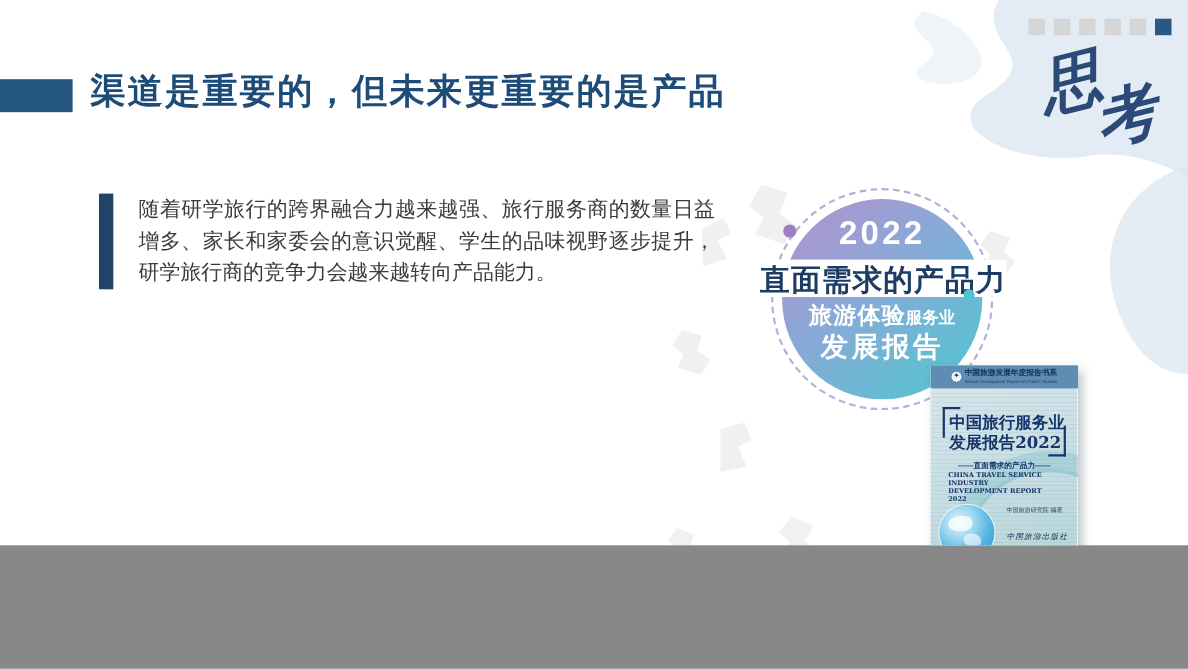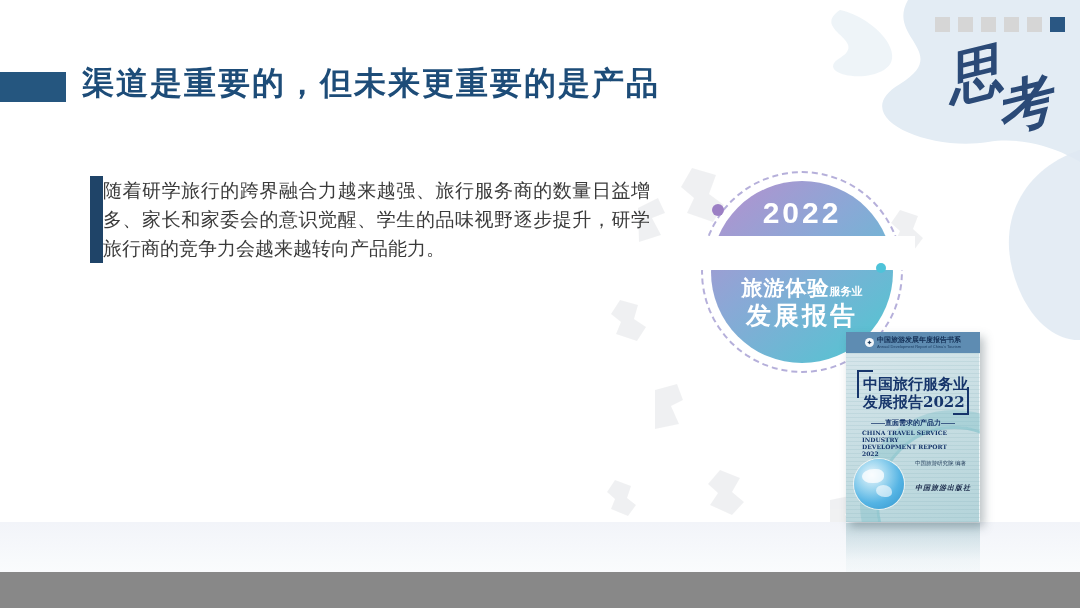--- a/index.html
+++ b/index.html
@@ -1,18 +1,18 @@
 <!DOCTYPE html>
 <html><head>
 <meta charset="utf-8">
 <style>
   * { margin:0; padding:0; box-sizing:border-box; }
   body { background:#888; font-family:"Liberation Sans", sans-serif; }
   .slide {
-    position:relative; width:1080px; height:572px; margin:0 auto;
+    position:relative; width:1080px; height:496px; margin:0 auto;
     background:#ffffff; overflow:hidden;
   }
   
   .wash-svg { position:absolute; top:0; right:0; z-index:0; }
   .frag-svg { position:absolute; left:600px; top:150px; z-index:0; }
   .bottom-band {
     position:absolute; left:0; top:522px; width:1080px; height:86px; z-index:1;
     background:linear-gradient(to bottom,#f2f4f9 0%,#f8fafc 45%,#ffffff 100%);
   }
   
@@ -31,21 +31,21 @@
   .sq { width:15px; height:15px; background:#d6d6d6; }
   .sq.active { background:#2a5783; }
   .calli { position:absolute; z-index:2; color:#2b4a77;
     font-family:"DejaVu Serif","Liberation Serif",serif; font-weight:bold;
     font-style:italic; }
   .calli.si  { left:945px; top:38px; font-size:56px; transform:rotate(-14deg); }
   .calli.kao { left:996px; top:68px; font-size:56px; transform:rotate(-14deg); }
   
   .paras { position:absolute; left:90px; top:176px; width:560px; z-index:2; }
   .para {
-    border-left:13px solid #1f4468; margin-bottom:24px;
+    border-left:13px solid #1f4468; padding-left:23px; margin-bottom:24px;
     width:560px; font-family:"DejaVu Serif","Liberation Serif",serif;
     font-size:19px; line-height:29px; color:#3b3b3b; text-align:justify;
   }
   .para.p2 { border-left-color:#4a7ebc; }
   .para.p3 { border-left-color:#a6c9e8; }
   
   .badge-ring {
     position:absolute; left:701px; top:171px; width:202px; height:202px;
     border:2px dashed #a9a2d4; border-radius:50%; z-index:1; opacity:.85;
   }
@@ -62,21 +62,21 @@
     position:absolute; left:690px; top:236px; width:225px; height:34px;
     background:#ffffff; z-index:2; display:flex; align-items:center; justify-content:center;
   }
   .badge-headline {
     position:absolute; left:668px; top:237px; width:270px; text-align:center; z-index:3;
     color:#1d3c63; font-size:27px; font-weight:bold; letter-spacing:1px; white-space:nowrap;
   }
   .badge-sub { position:absolute; left:711px; top:277px; width:182px; text-align:center;
     z-index:3; color:#ffffff; font-weight:bold; line-height:21px; }
   .badge-sub .big { font-size:21px; letter-spacing:1px; }
-  .badge-sub .small { font-size:11px;margin-top:43px; }
+  .badge-sub .small { font-size:15px;margin-top:43px; }
   .badge-line2 { position:absolute; left:711px; top:299px; width:182px; text-align:center;
     z-index:3; color:#ffffff; font-weight:bold; font-size:25px; letter-spacing:3px; }
   .dot { position:absolute; border-radius:50%; z-index:3; }
   .dot.purple { left:712px; top:204px; width:12px; height:12px; background:#9b7fc4; }
   .dot.cyan   { left:876px; top:263px; width:10px; height:10px; background:#4ec3d9; }
   
   .book {
     position:absolute; left:846px; top:332px; width:134px; height:190px; z-index:5;
     background:linear-gradient(160deg,#d9e7ec 0%,#c6dde2 55%,#b4d4da 100%);
     box-shadow:4px 5px 9px rgba(60,80,90,.35), -1px 0 0 #eef5f7 inset;
@@ -120,21 +120,21 @@
     position:absolute; left:8px; bottom:13px; width:50px; height:50px; border-radius:50%; z-index:2;
     background:radial-gradient(circle at 36% 32%, #eaf6fc 0%, #9fd7f0 30%, #55b4e4 60%, #2f93cc 100%);
     box-shadow:0 0 0 1px rgba(255,255,255,.7);
   }
   .book-globe::before { content:""; position:absolute; left:8px; top:10px; width:22px; height:14px;
     background:rgba(255,255,255,.75); border-radius:60% 40% 50% 50%; }
   .book-globe::after { content:""; position:absolute; left:22px; top:26px; width:16px; height:12px;
     background:rgba(255,255,255,.6); border-radius:50% 60% 40% 60%; }
   .book-publisher { position:absolute; right:9px; bottom:29px; z-index:2;
     font-family:"DejaVu Serif","Liberation Serif",serif; font-style:italic;
-    font-size:7px; font-weight:bold; color:#1a2a4a; letter-spacing:1px; }
+    font-size:7px; font-weight:normal; color:#1a2a4a; letter-spacing:1px; }
   .book-reflection {
     position:absolute; left:846px; top:523px; width:134px; height:68px; z-index:2;
     background:linear-gradient(to bottom, rgba(160,195,204,.55), rgba(200,222,228,.18) 55%, rgba(255,255,255,0));
   }
 </style>
 </head>
 <body>
 
 <div class="slide">
 
@@ -176,20 +176,21 @@
   <div class="calli kao">考</div>
 
   <div class="paras">
     <div class="para p1">随着研学旅行的跨界融合力越来越强、旅行服务商的数量日益增多、家长和家委会的意识觉醒、学生的品味视野逐步提升，研学旅行商的竞争力会越来越转向产品能力。</div>
   </div>
 
   <div class="badge-ring"></div>
   <div class="badge-circle"></div>
   <div class="badge-year">2022</div>
   <div class="badge-stripe"></div>
+  <div class="badge-headline">直面需求的产品力</div>
   <div class="badge-sub">
     <span class="big">旅游体验</span><span class="small">服务业</span>
   </div>
   <div class="badge-line2">发展报告</div>
   <div class="dot purple"></div>
   <div class="dot cyan"></div>
 
   <div class="book">
     <div class="book-band">
       <div class="book-logo">✦</div>

